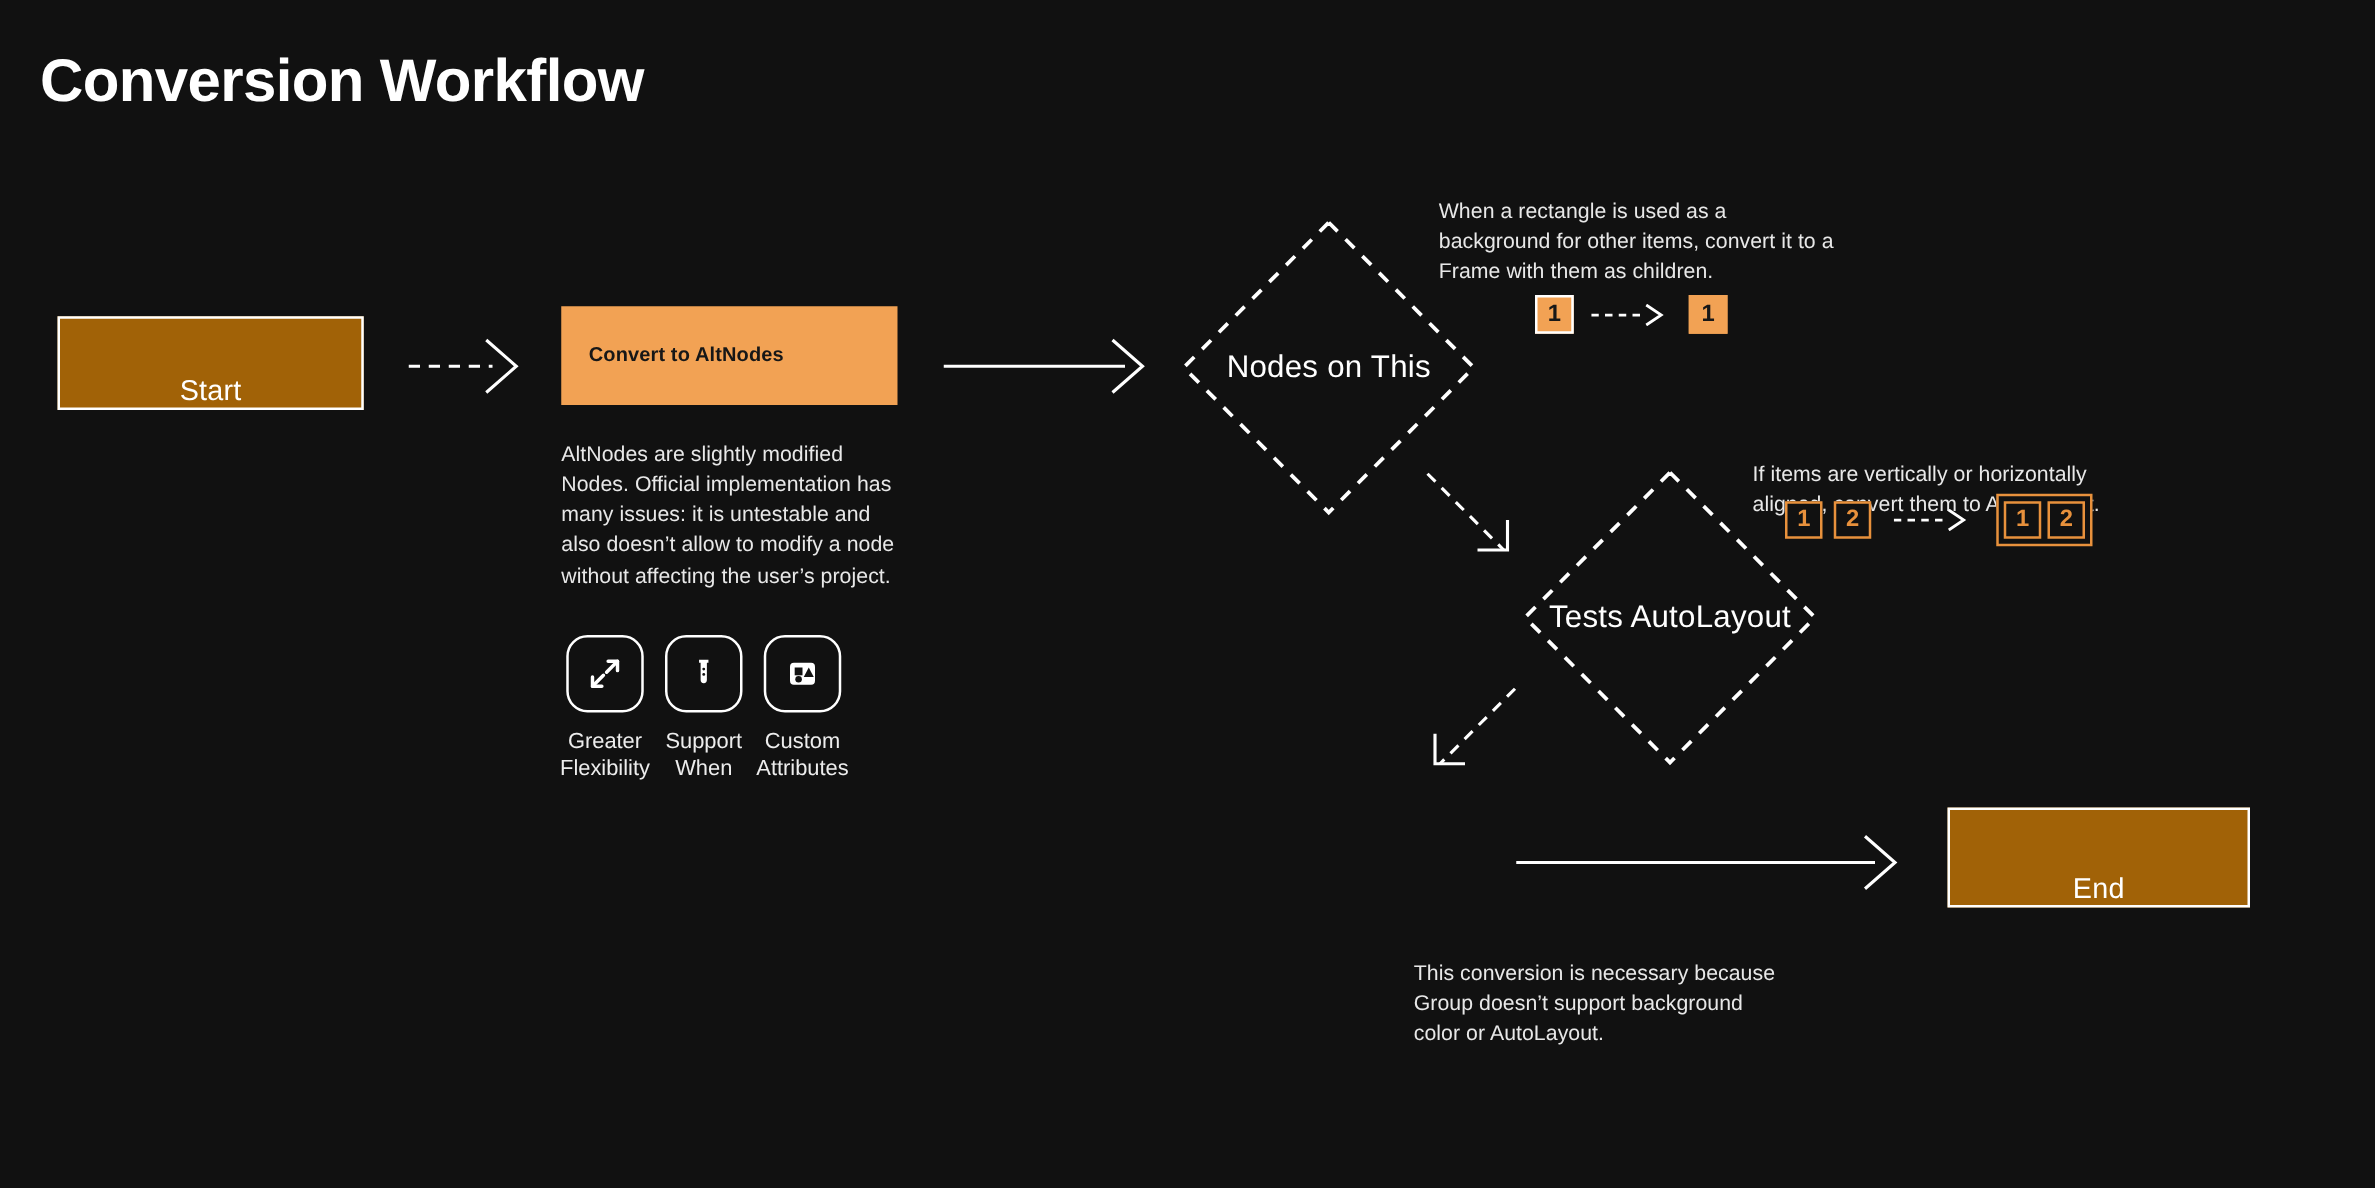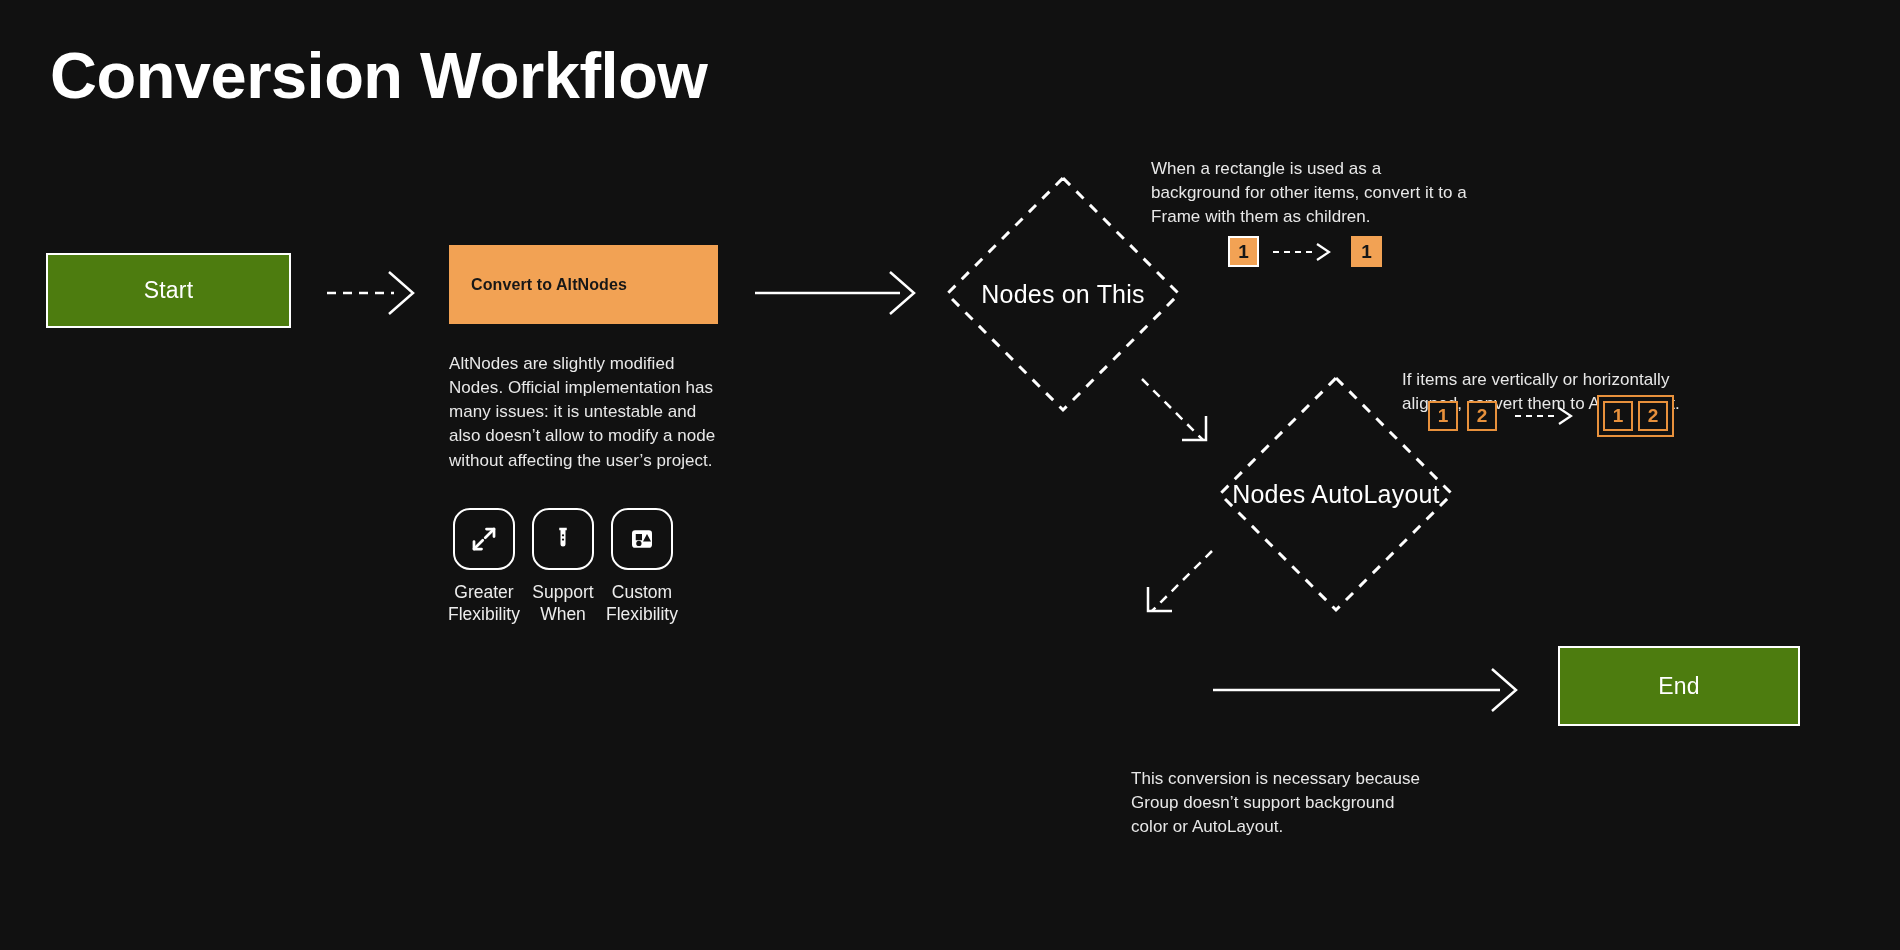--- a/index.html
+++ b/index.html
@@ -6,30 +6,30 @@
   html, body {
     width: 1900px; height: 950px;
     background: #111111;
     font-family: "Liberation Sans", sans-serif;
     overflow: hidden;
   }
   #canvas { position: relative; width: 1900px; height: 950px; }
 
   
   .page-title {
-    position: absolute; left: 50px; top: 38px;
-    font-size: 65px; font-weight: bold; color: #ffffff;
+    position: absolute; left: 32px; top: 38px;
+    font-size: 48px; font-weight: bold; color: #ffffff;
     letter-spacing: -0.5px; white-space: nowrap;
   }
 
   
   .rect-node {
     position: absolute; border: 2px solid #ffffff;
-    background: #4d7c0f; display: flex;
-    align-items: center; justify-content: center;
+    background: #a16207; display: flex;
+    align-items: flex-end; justify-content: center;
     color: #ffffff; font-size: 23px; letter-spacing: 0.2px;
   }
   #node-start { left: 46px; top: 253px; width: 245px; height: 75px; }
   #node-end   { left: 1558px; top: 646px; width: 242px; height: 80px; }
 
   
   .process-box {
     position: absolute; left: 449px; top: 245px;
     width: 269px; height: 79px;
     background: #F2A254; display: flex; align-items: center;
@@ -185,36 +185,36 @@
     <div class="feature">
       <div class="chip">
         <svg width="30" height="30" viewBox="0 0 24 24">
           <rect x="4" y="5" width="16" height="14" rx="2.5" fill="#ffffff"></rect>
           <rect x="7" y="8" width="5" height="5" fill="#111111"></rect>
           <circle cx="9.5" cy="15.5" r="2.1" fill="#111111"></circle>
           <polygon points="16,8 19.2,14 12.8,14" fill="#111111"></polygon>
         </svg>
       </div>
       <div class="cap">Custom
-Flexibility</div>
+Attributes</div>
     </div>
   </div>
 
   <div class="diamond-wrap" id="dia-nodes-on-rect">
     <svg class="dia" viewBox="0 0 238 238">
       <polygon points="119,3 235,119 119,235 3,119" fill="none" stroke="#ffffff" stroke-width="3" stroke-dasharray="10 9"></polygon>
     </svg>
     <span class="dia-label">Nodes on This</span>
   </div>
 
   <div class="diamond-wrap" id="dia-auto-autolayout">
     <svg class="dia" viewBox="0 0 238 238">
       <polygon points="119,3 235,119 119,235 3,119" fill="none" stroke="#ffffff" stroke-width="3" stroke-dasharray="10 9"></polygon>
     </svg>
-    <span class="dia-label">Nodes AutoLayout</span>
+    <span class="dia-label">Tests AutoLayout</span>
   </div>
 
 
   <div class="rect-node" id="node-end">
     <span>End</span>
   </div>
 
   <div class="body-copy" id="note-rect">When a rectangle is used as a background for other items, convert it to a Frame with them as children.</div>
 
   <div class="badge-row" id="badges-rect">

